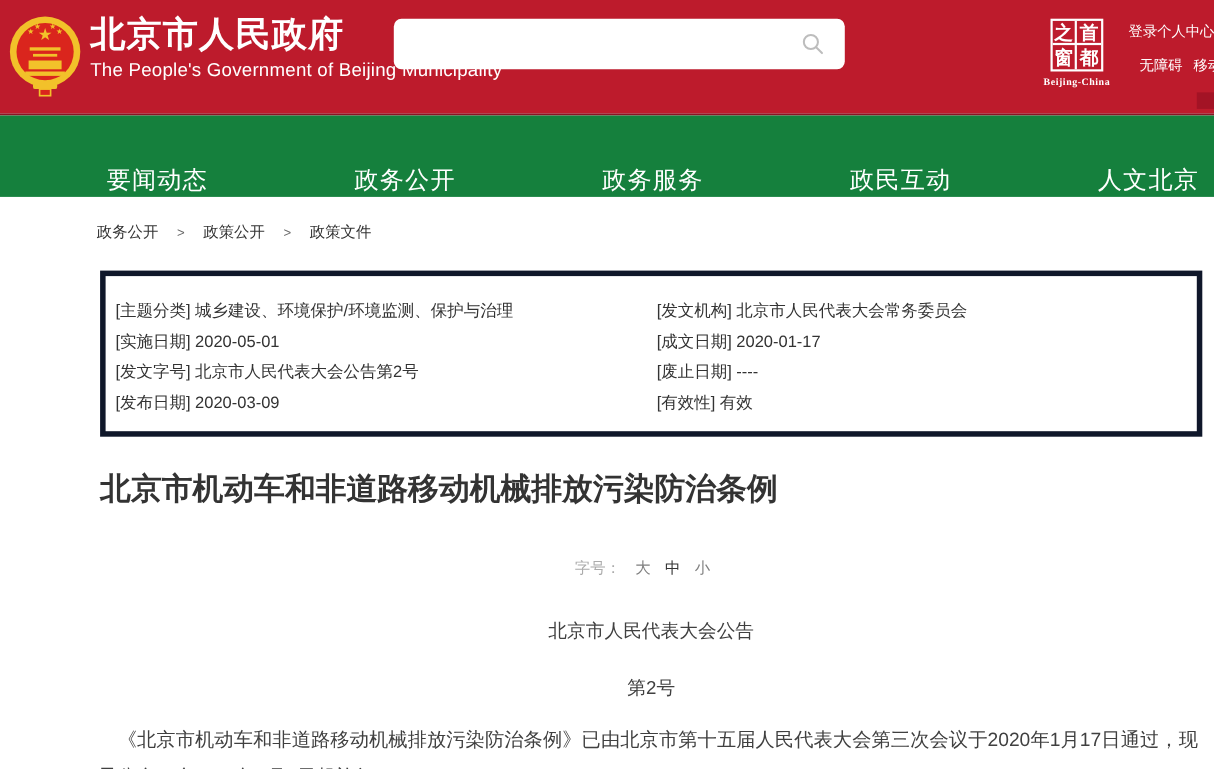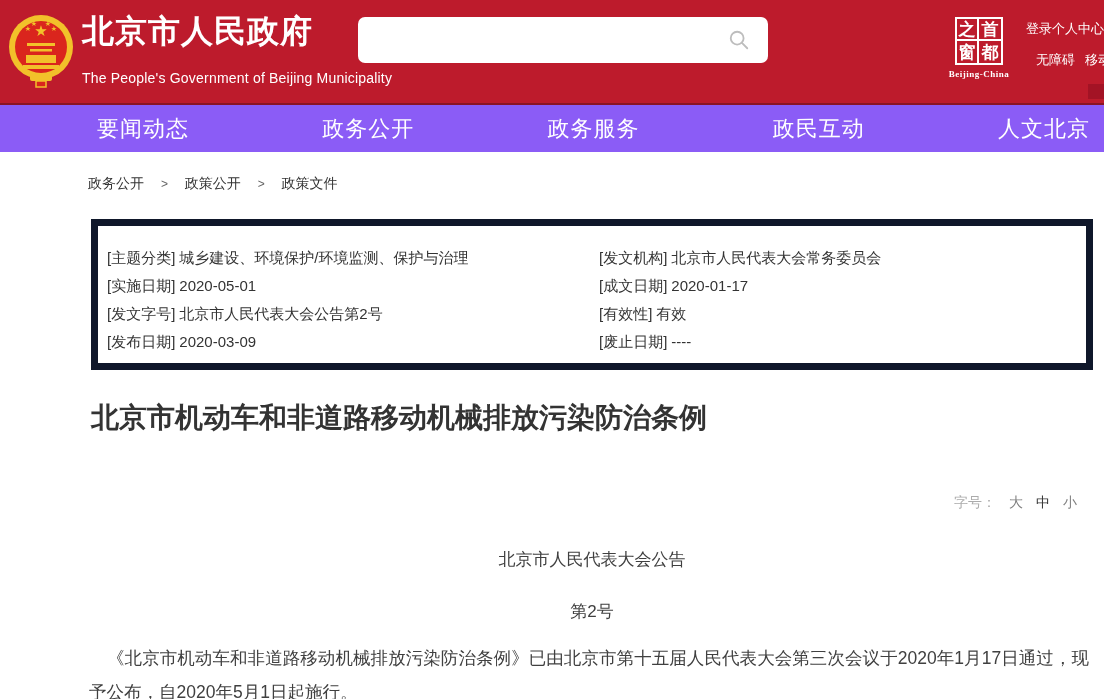--- a/index.html
+++ b/index.html
@@ -5,54 +5,54 @@
   html,body{margin:0;padding:0;}
   body{
     width:1104px;height:699px;overflow:hidden;background:#fff;position:relative;
     font-family:"Liberation Sans","DejaVu Sans",sans-serif;
   }
   
   .header{position:relative;height:103px;background:#BD1B2C;}
   .emblem{position:absolute;left:8px;top:7px;width:66px;height:88px;}
   .site-title{position:absolute;left:82px;top:13px;color:#fff;}
   .site-name{font-size:32px;font-weight:bold;letter-spacing:1px;line-height:36px;}
-  .site-sub{font-size:14px;margin-top:21px;letter-spacing:0.2px;}
+  .site-sub{font-size:17px;margin-top:5px;letter-spacing:0.2px;}
   .search-box{position:absolute;left:358px;top:17px;width:410px;height:46px;background:#fff;border-radius:7px;display:flex;align-items:center;}
   .search-box input{flex:1;border:none;outline:none;background:transparent;font-size:16px;padding:0 0 0 20px;color:#333;}
   .search-icon{width:22px;height:22px;margin-right:18px;cursor:pointer;}
   .cw-logo{position:absolute;left:946px;top:17px;width:66px;text-align:center;color:#fff;cursor:pointer;}
   .cw-grid{width:44px;height:44px;margin:0 auto;border:2px solid #fff;display:grid;grid-template-columns:1fr 1fr;grid-template-rows:1fr 1fr;}
   .cw-cell{display:flex;align-items:center;justify-content:center;font-family:"Liberation Serif","DejaVu Serif",serif;font-size:17px;font-weight:bold;line-height:1;}
   .cw-cell:nth-child(1),.cw-cell:nth-child(2){border-bottom:2px solid #fff;}
   .cw-cell:nth-child(1),.cw-cell:nth-child(3){border-right:2px solid #fff;}
   .cw-caption{margin-top:4px;font-family:"Liberation Serif","DejaVu Serif",serif;font-size:9px;font-weight:bold;letter-spacing:0.5px;}
   .hlink{position:absolute;color:#fff;font-size:13px;cursor:pointer;white-space:nowrap;}
   .link-login{left:1026px;top:20px;}
   .link-a11y{left:1036px;top:51px;}
   .link-mobile{left:1085px;top:51px;}
   .corner-deco{position:absolute;left:1088px;top:84px;width:16px;height:15px;background:#A31325;}
   
   .nav-divider{height:2px;background:#8A1424;}
-  .nav{height:47px;background:#8b5cf6;display:flex;align-items:center;}
+  .nav{height:74px;background:#15803d;display:flex;align-items:flex-end;}
   .nav-inner{margin-left:97px;width:993px;display:flex;justify-content:space-between;}
   .nav-item{color:#fff;font-size:22px;font-weight:500;letter-spacing:1px;cursor:pointer;}
   
   .breadcrumb{margin:23px 0 0 88px;font-size:14px;color:#333;line-height:16px;}
   .crumb{cursor:pointer;}
   .crumb-sep{color:#666;margin:0 13px;font-size:12px;}
   
-  .meta-box{box-sizing:border-box;margin:27px 0 0 91px;width:1002px;height:151px;border:7px solid #0f172a;padding:18px 0 0 9px;display:flex;}
+  .meta-box{box-sizing:border-box;margin:27px 0 0 91px;width:1002px;height:151px;border:5px solid #0f172a;padding:18px 0 0 9px;display:flex;}
   .meta-col-left{width:492px;}
   .meta-col-right{flex:1;}
   .meta-row{height:28px;line-height:28px;font-size:15px;color:#333;white-space:nowrap;}
   .meta-label{margin-right:4px;}
   
   .content-col{margin-left:91px;width:1002px;}
   .doc-title{margin-top:31px;text-align:left;font-size:28px;font-weight:bold;color:#333;line-height:34px;}
-  .fontsize-row{margin-top:60px;padding-right:16px;text-align:right;font-size:14px;line-height:15px;color:#ABABAB;}
+  .fontsize-row{margin-top:47px;padding-right:16px;text-align:center;font-size:14px;line-height:15px;color:#ABABAB;}
   .fs-opt{color:#808080;margin-left:13px;cursor:pointer;}
   .fs-opt.selected{color:#333;}
   .ann-title{margin-top:40px;text-align:center;font-size:17px;color:#404040;line-height:20px;}
   .ann-no{margin-top:32px;text-align:center;font-size:17px;color:#404040;line-height:20px;}
   .doc-para{margin:19px 15px 0 89px;font-size:17.5px;line-height:34px;color:#404040;text-indent:18px;text-align:justify;}
 </style>
 </head>
 <body>
 
 <div class="header">
@@ -137,24 +137,24 @@
     </div>
   </div>
   <div class="meta-col-right">
     <div class="meta-row">
       <span class="meta-label">[发文机构]</span><span>北京市人民代表大会常务委员会</span>
     </div>
     <div class="meta-row">
       <span class="meta-label">[成文日期]</span><span>2020-01-17</span>
     </div>
     <div class="meta-row">
-      <span class="meta-label">[有效性]</span><span>有效</span>
+      <span class="meta-label">[废止日期]</span><span>----</span>
     </div>
     <div class="meta-row">
-      <span class="meta-label">[废止日期]</span><span>----</span>
+      <span class="meta-label">[有效性]</span><span>有效</span>
     </div>
   </div>
 </div>
 
 <div class="content-col">
   <div class="doc-title">北京市机动车和非道路移动机械排放污染防治条例</div>
 
   <div class="fontsize-row">
     <span>字号：</span><span class="fs-opt">大</span><span class="fs-opt selected">中</span><span class="fs-opt">小</span>
   </div>

